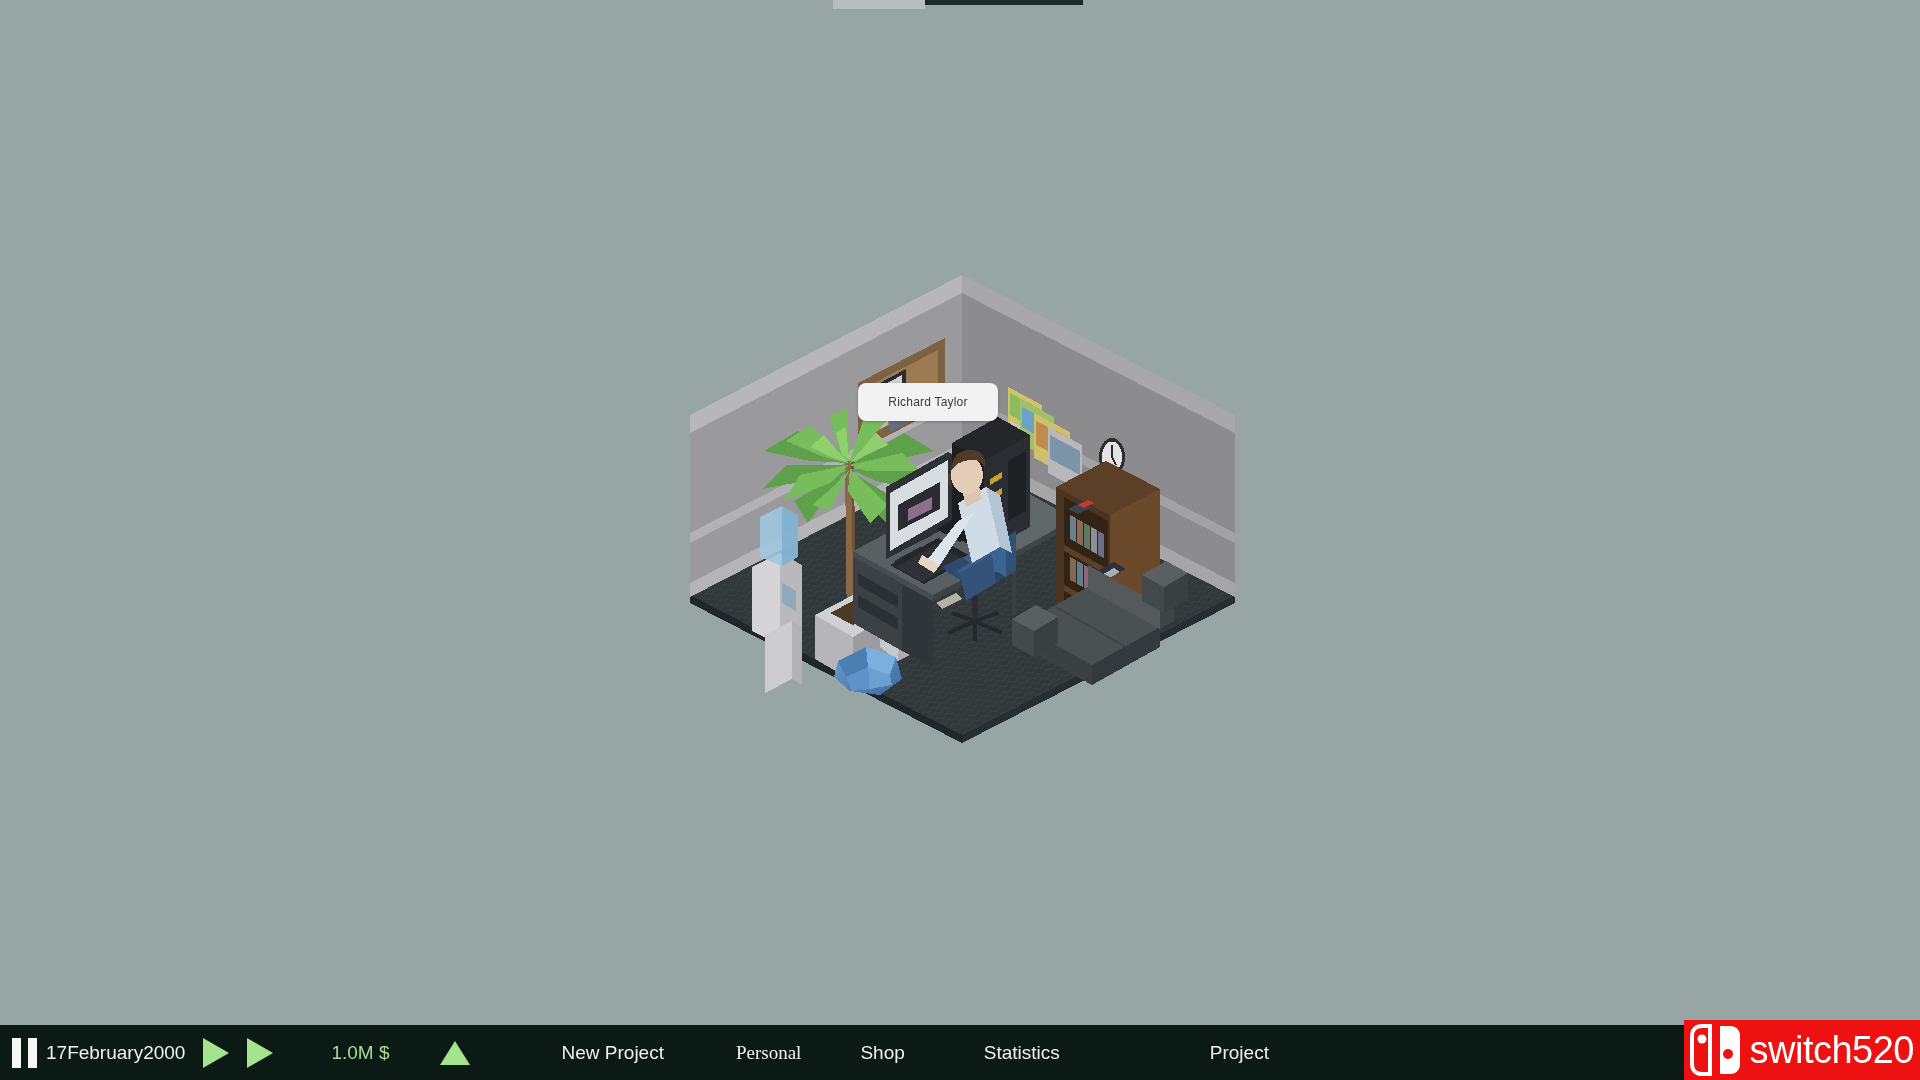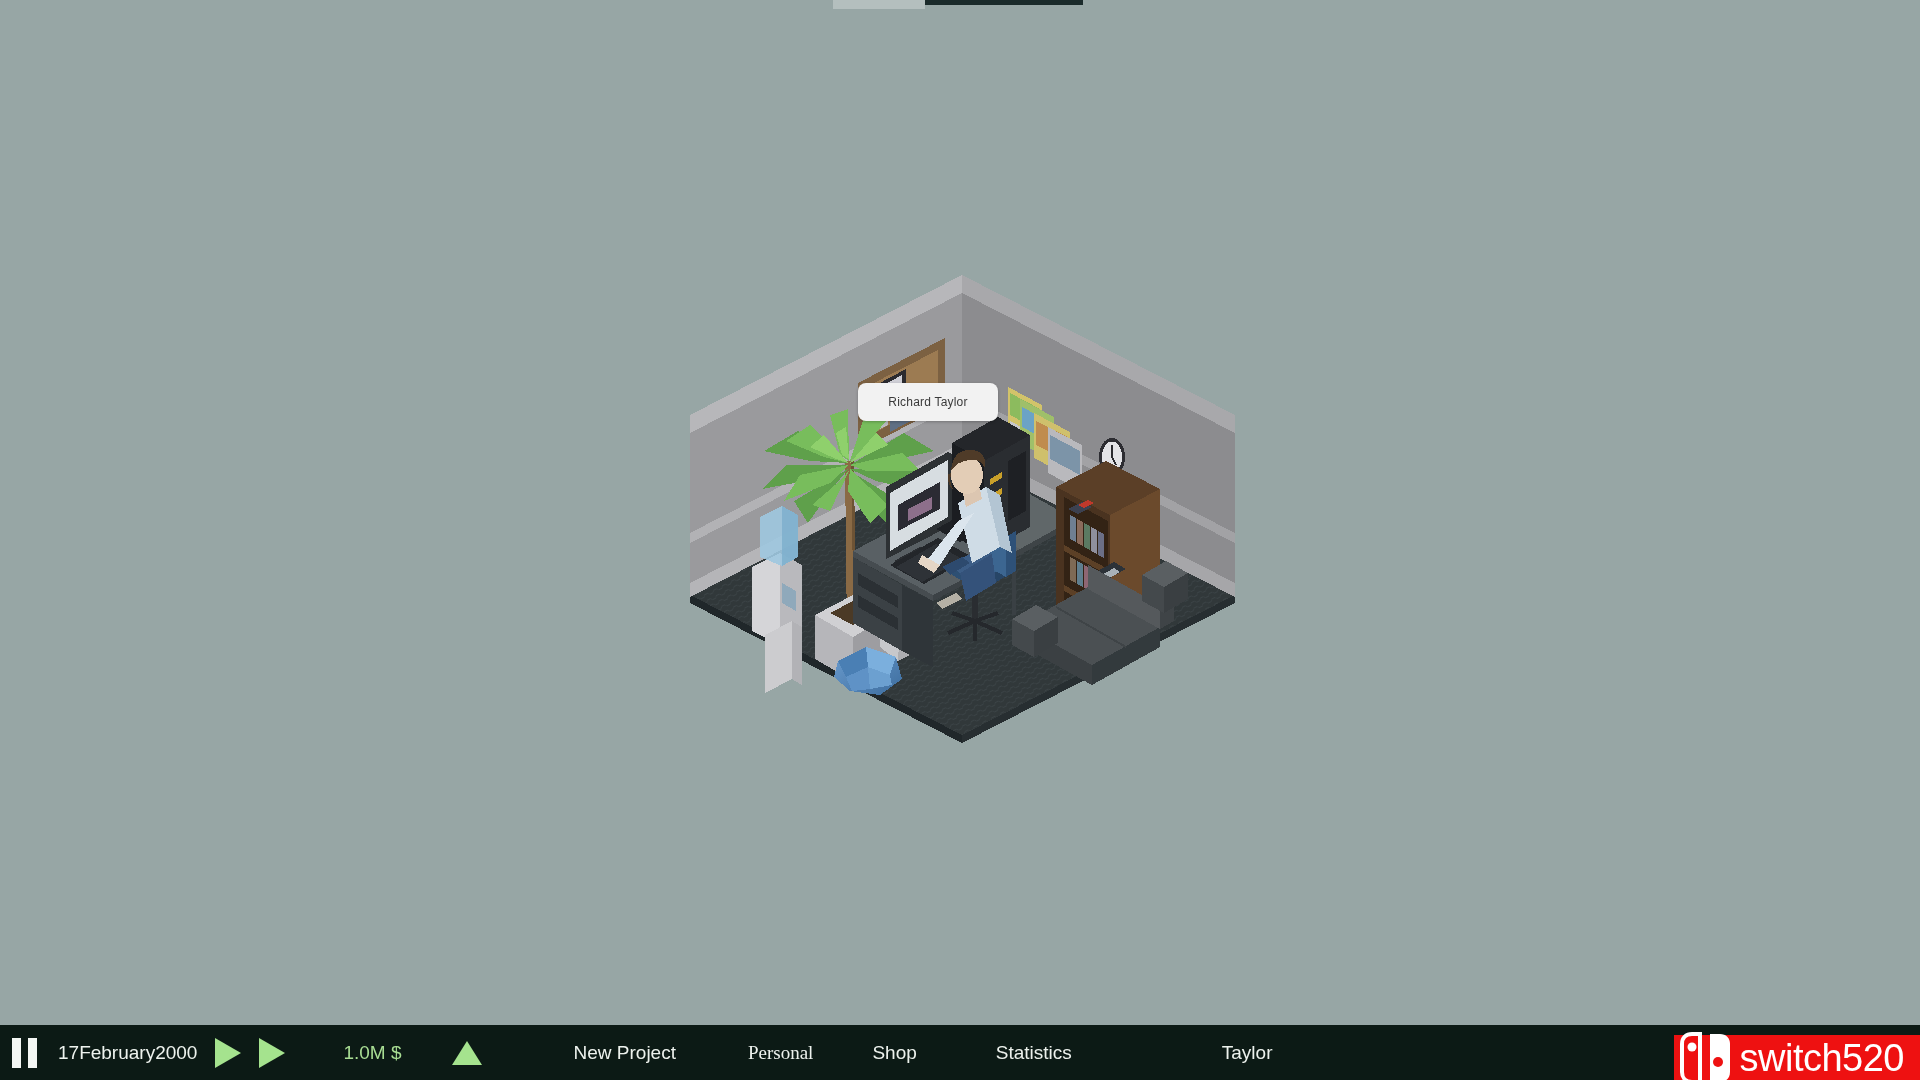--- a/index.html
+++ b/index.html
@@ -32,21 +32,21 @@
 
   
   #bottombar {
     position:absolute; left:0; bottom:0; width:1920px; height:55px;
     background:#0c1a15; display:flex; align-items:center;
     z-index:60;
   }
   .ctrl { display:flex; align-items:center; height:55px; }
   .pause-btn { width:34px; height:30px; margin-left:12px; display:flex; gap:7px; cursor:pointer; }
   .pause-btn i { display:block; width:9px; height:30px; background:#f4f7f4; }
-  .date-text { color:#eef3ee; font-size:19px; margin-left:12px; white-space:nowrap; }
+  .date-text { color:#eef3ee; font-size:19px; margin-left:0; white-space:nowrap; }
   .play-tri {
     width:0; height:0; margin-left:18px; cursor:pointer;
     border-top:15px solid transparent; border-bottom:15px solid transparent;
     border-left:26px solid #a5e38e;
   }
   .money { color:#a8dd93; font-size:19px; margin-left:58px; white-space:nowrap; }
   .up-tri {
     width:0; height:0; margin-left:50px; cursor:pointer;
     border-left:15px solid transparent; border-right:15px solid transparent;
     border-bottom:24px solid #a5e38e;
@@ -57,22 +57,22 @@
     text-align:center;
   }
   .m-newproject { margin-left:92px; }
   .m-personal   { margin-left:72px;font-family:Liberation Serif, serif; }
   .m-shop       { margin-left:59px; }
   .m-statistics { margin-left:79px; }
   .m-offices    { margin-left:150px; }
 
   
   #watermark {
-    position:absolute; right:0; bottom:0; height:45px;
-    background:#ee1111; display:flex; align-items:center; padding-right:16px;
+    position:absolute; right:0; bottom:0; height:60px;
+    background:#ee1111; display:flex; align-items:center; padding-right:6px;
     z-index:70;
   }
   #watermark .joy { width:56px; height:52px; margin:0 4px 0 6px; }
   #watermark .wm-text { color:#fff; font-size:38px; line-height:1; letter-spacing:-.5px; }
 </style>
 </head>
 <body>
 
 <div id="stage">
 
@@ -362,21 +362,21 @@
     </div>
 
     <div class="money">1.0M $</div>
     <div class="up-tri"></div>
 
     <div class="menu">
       <div class="menu-item m-newproject">New Project</div>
       <div class="menu-item m-personal">Personal</div>
       <div class="menu-item m-shop">Shop</div>
       <div class="menu-item m-statistics">Statistics</div>
-      <div class="menu-item m-offices">Taylor</div>
+      <div class="menu-item m-offices">Project</div>
     </div>
   </div>
 
   <div id="watermark">
     <svg class="joy" viewBox="0 0 56 52">
       <path d="M20 2 H12 C6 2 2 6 2 12 V40 C2 46 6 50 12 50 H20 Z" fill="none" stroke="#ffffff" stroke-width="4"></path>
       <circle cx="12" cy="15" r="4.5" fill="#ffffff"></circle>
       <path d="M30 2 H40 C46 2 50 6 50 12 V40 C50 46 46 50 40 50 H30 Z" fill="#ffffff"></path>
       <circle cx="38" cy="30" r="5" fill="#ee1111"></circle>
     </svg>

